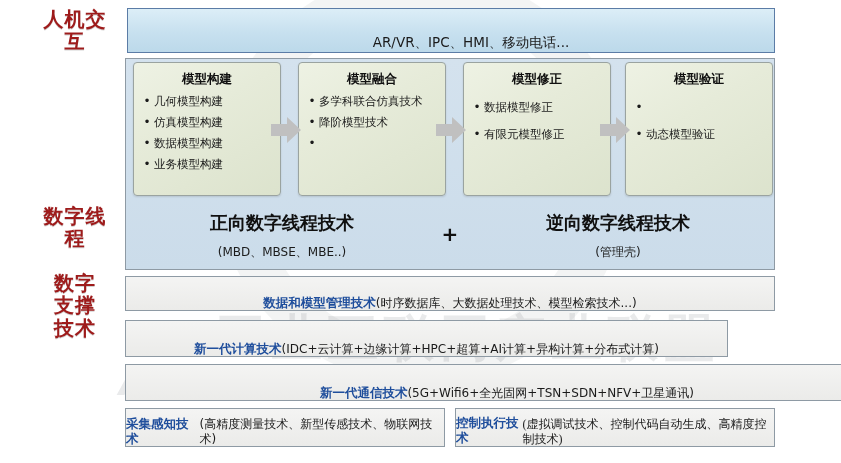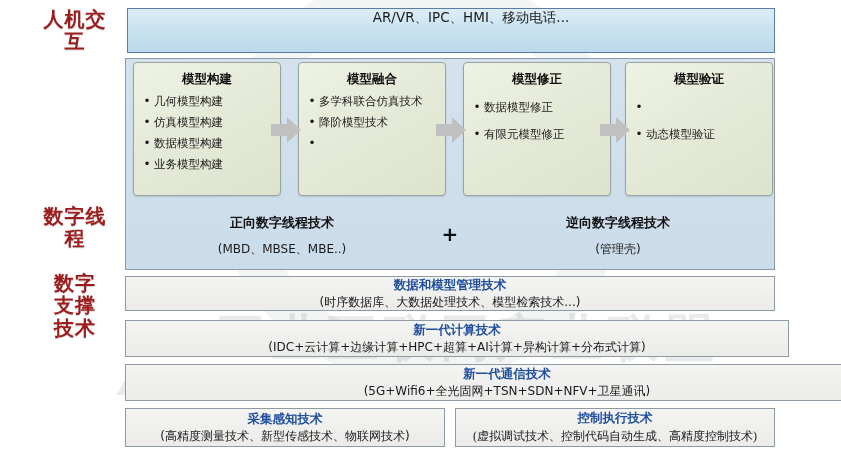--- a/index.html
+++ b/index.html
@@ -77,21 +77,21 @@
   #rail-support{left: 46px; top: 272px; width: 58px; font-size: 20px; }
 
   
   #top-banner {
     position: absolute;
     left: 127px; top: 8px;
     width: 648px; height: 45px;
     box-sizing: border-box;
     border: 1.5px solid #5b7ca6;
     background: linear-gradient(180deg, #dceef7 0%, #c7e0ef 55%, #bcd9ea 100%);
-    display: flex; align-items: flex-start; justify-content: center;
+    display: flex; align-items: flex-end; justify-content: center;
     z-index: 3;
     padding-left: 40px;
   }
   #top-banner .banner-text {
     font-size: 13.5px;
     color: #1a1a1a;
   }
 
   
   #blue-slab {
@@ -167,21 +167,21 @@
     width: 644px; height: 60px;
     z-index: 3;
     display: flex;
     align-items: center;
   }
   .thread-col {
     flex: 1 1 0;
     text-align: center;
   }
   .thread-title {
-    font-size: 13px;
+    font-size: 18px;
     font-weight: bold;
     color: #101010;
     margin-bottom: 9px;
   }
   .thread-sub {
     font-size: 12px;
     color: #1a1a1a;
   }
   #thread-plus {
     flex: 0 0 auto;
@@ -194,38 +194,38 @@
   }
 
   
   .support {
     position: absolute;
     box-sizing: border-box;
     border: 1px solid #8e9aa4;
     background: linear-gradient(180deg, #f4f4f3 0%, #ebebe9 100%);
     z-index: 3;
     display: flex;
-    flex-direction: column;
-    align-items: center;
+    flex-direction: row;
+    align-items: flex-end;
     justify-content: center;
   }
   .support-title {
     font-size: 12.5px;
     font-weight: bold;
     color: #1f4e9c;
     line-height: 1.2;
   }
   .support-sub {
     font-size: 12px;
     color: #1a1a1a;
     margin-top: 3px;
     line-height: 1.2;
   }
   #support-1 { left: 125px; top: 276px; width: 650px; height: 35px; }
-  #support-2 { left: 125px; top: 320px; width: 664px; height: 37px; }
+  #support-2 { left: 125px; top: 320px; width: 603px; height: 37px; }
   #support-3 { left: 125px; top: 364px; width: 748px; height: 37px; padding-left: 16px; }
   #support-4 { left: 125px; top: 408px; width: 320px; height: 39px; }
   #support-5 { left: 455px; top: 408px; width: 320px; height: 39px; font-family: Liberation Serif, serif; }
 </style>
 </head>
 <body>
 
 <div id="watermark">
   <div class="wm-ring"></div>
   <div class="wm-swoosh"></div>

